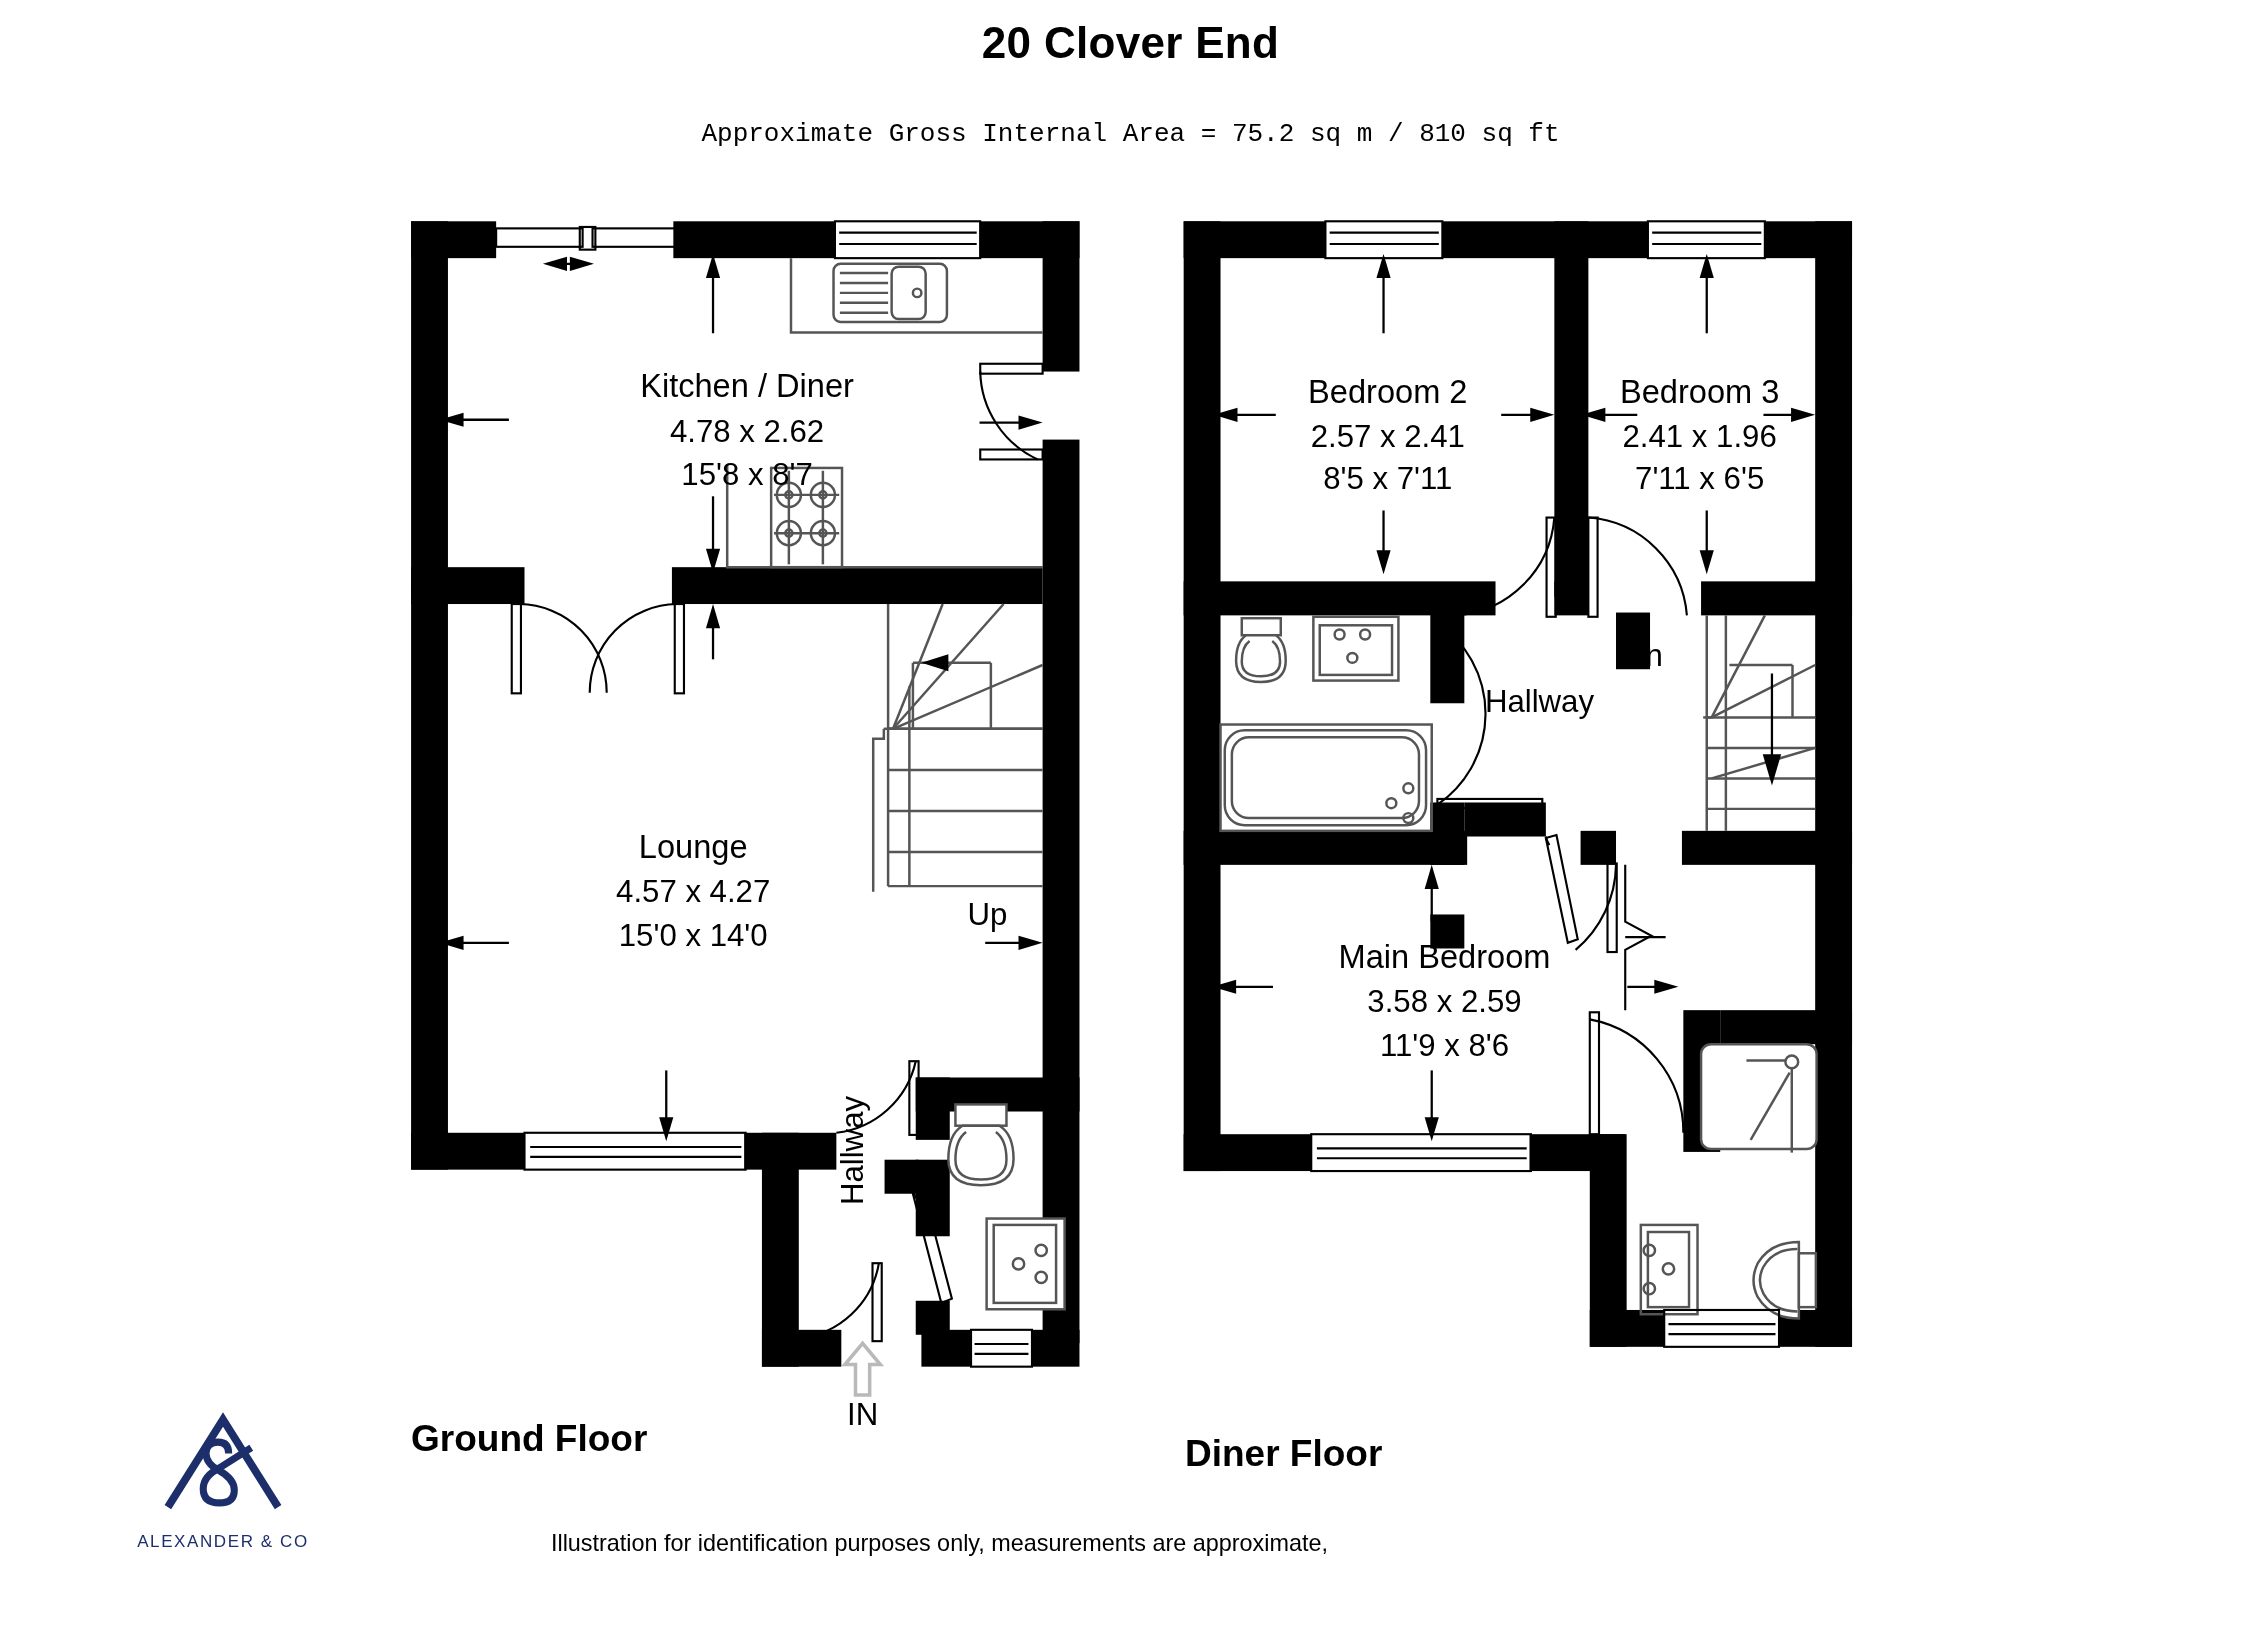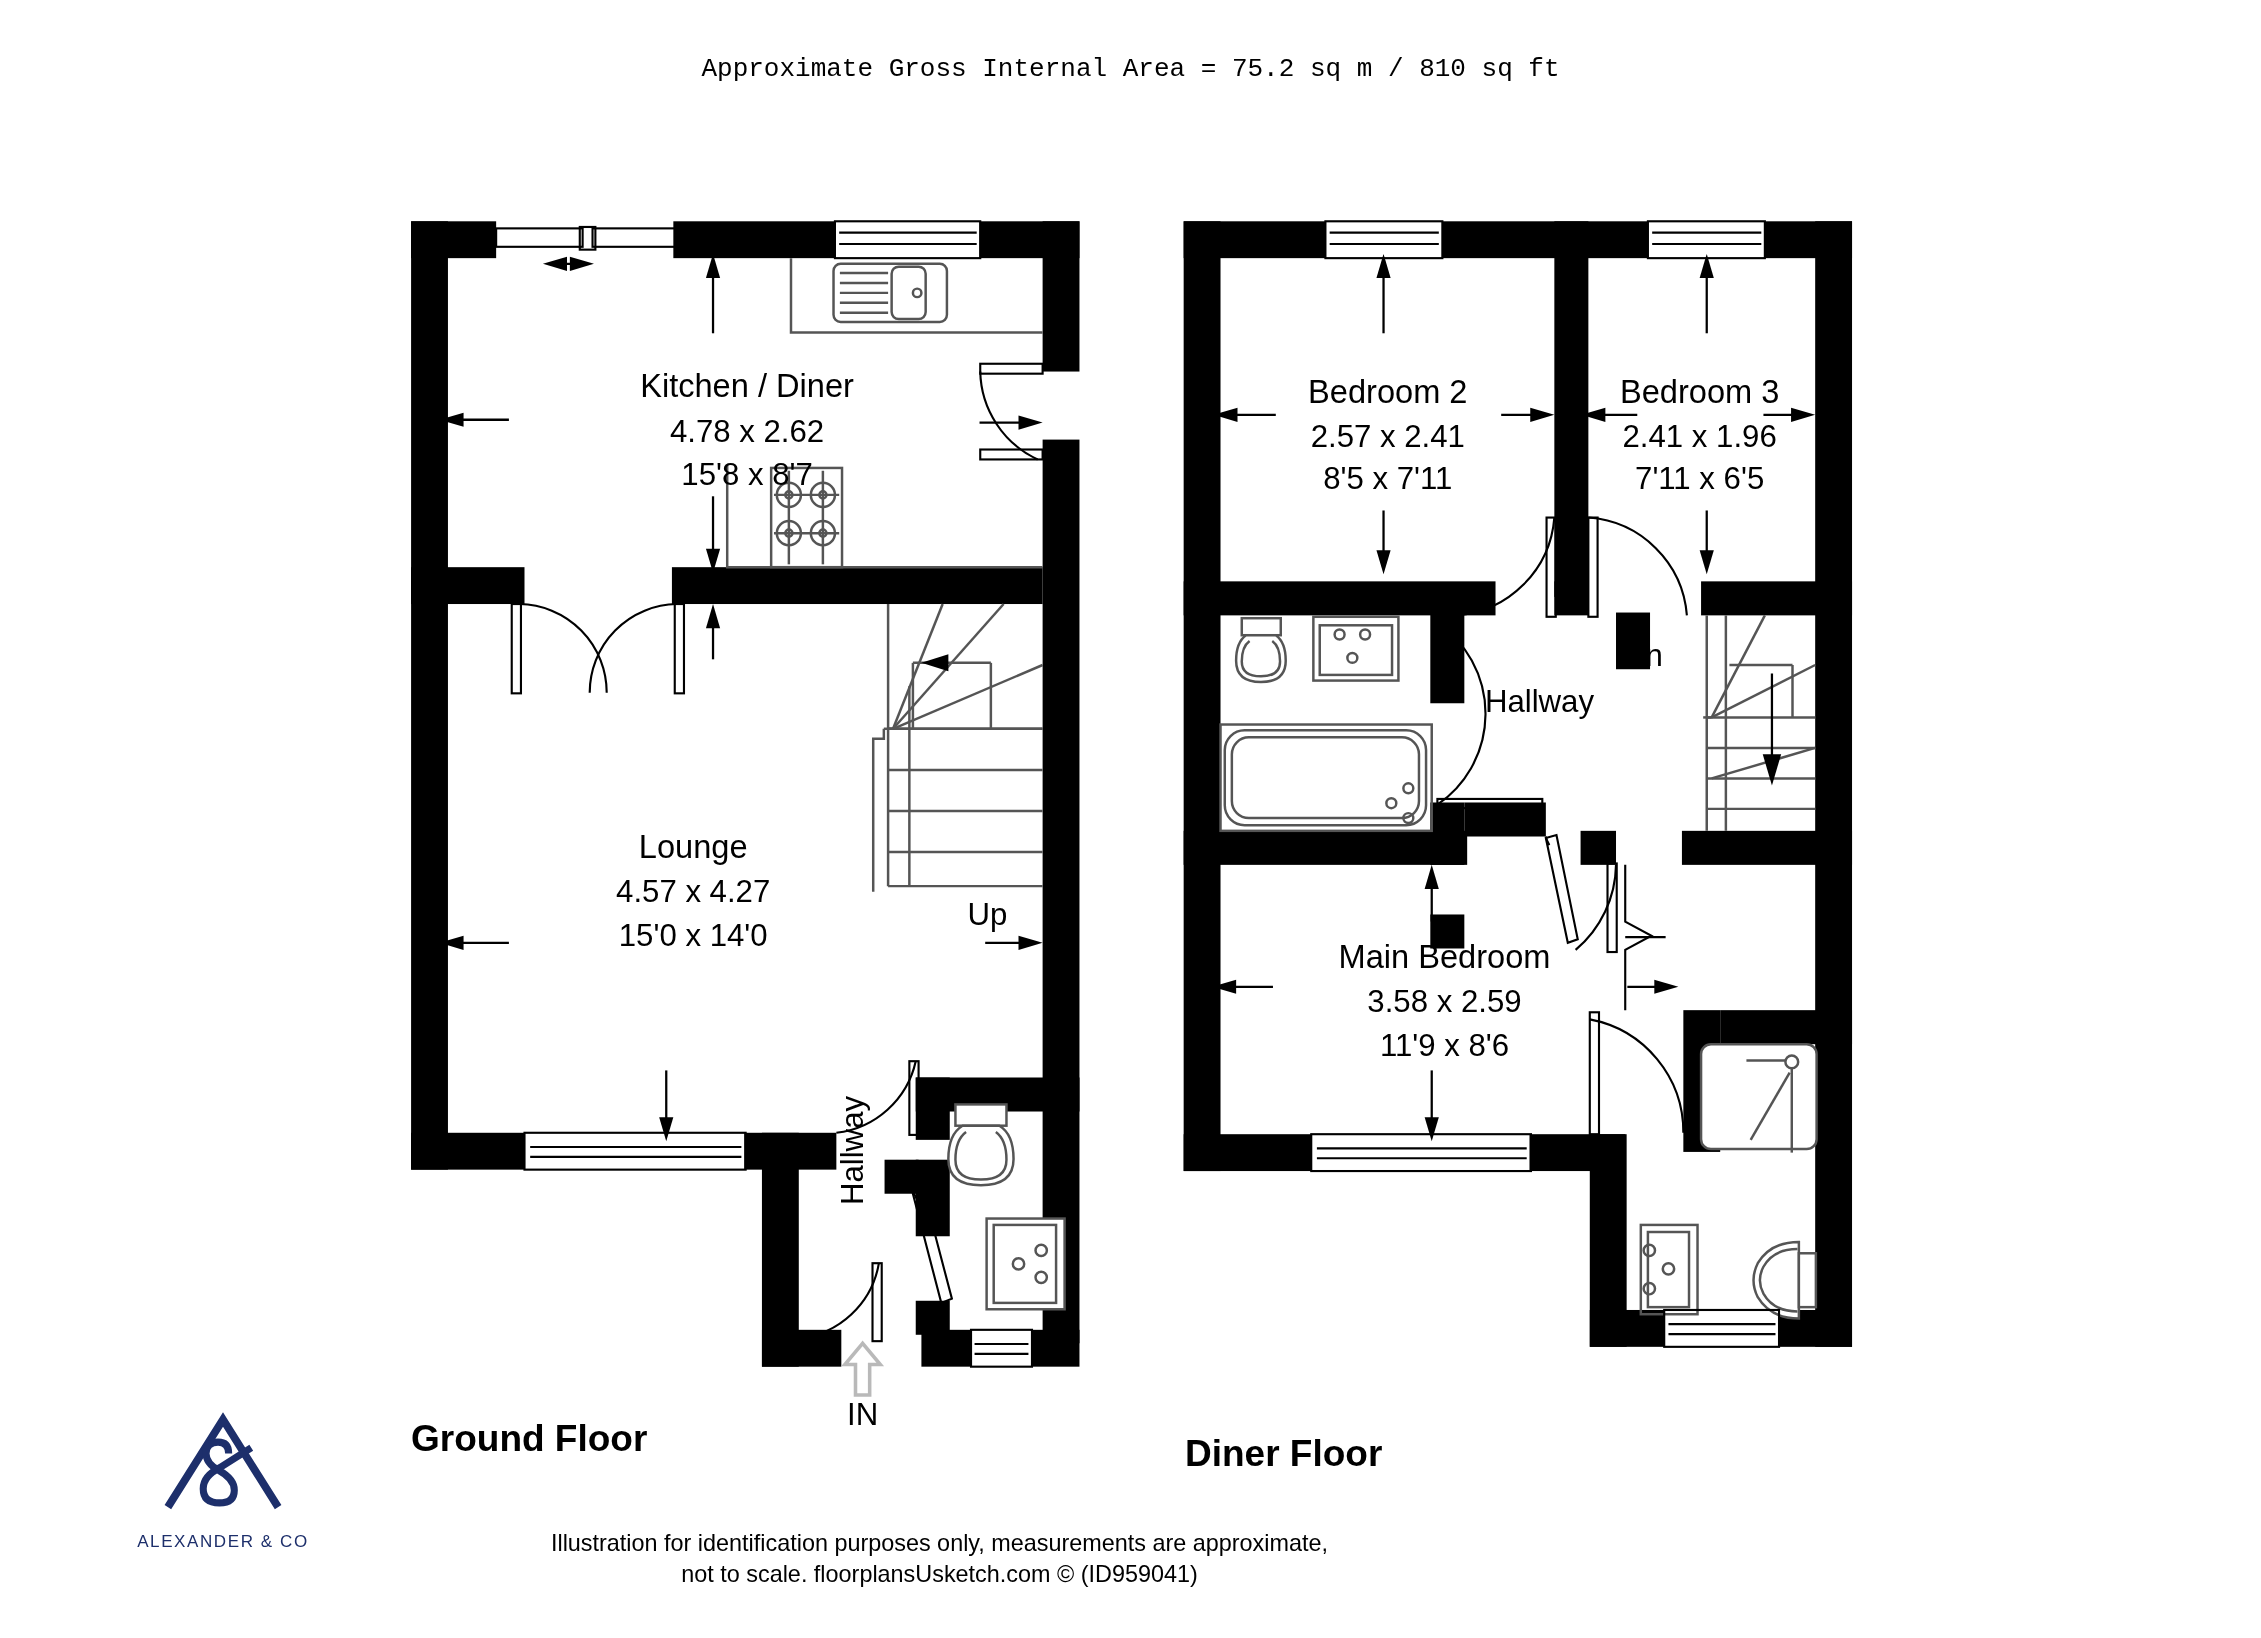--- a/index.html
+++ b/index.html
@@ -112,20 +112,21 @@
     fill: #000000;
   }
   .in-arrow { fill: none; stroke: #b9b9b9; stroke-width: 5; }
 </style>
 </head>
 <body>
 
 <div id="page">
 
   <div class="header">
+    <div class="doc-title">20 Clover End</div>
     <div class="doc-subtitle">Approximate Gross Internal Area = 75.2 sq m / 810 sq ft</div>
   </div>
 
   <svg class="plan-svg" width="2261" height="1639" viewBox="0 0 3190 2312">
 
     <g>
 
       <rect class="wall" x="580" y="312" width="120" height="52"></rect>
 
       <rect class="wall" x="950" y="312" width="228" height="52"></rect>
@@ -543,17 +544,16 @@
       </g>
       <g fill="none" stroke="#1d2f6b" stroke-width="10">
         <path d="M108 60 Q108 44 93 44 Q76 44 76 60 Q76 74 94 84 Q116 96 116 112 Q116 130 95 130 Q72 130 72 110 Q72 92 96 80 L140 52"></path>
       </g>
     </svg>
     <div class="logo-wordmark">ALEXANDER &amp; CO</div>
   </div>
 
   <div class="footer">
     <div>Illustration for identification purposes only, measurements are approximate,</div>
-    <div>not to scale. floorplansUsketch.com © (ID959041)</div>
   </div>
 
 </div>
 
 
 </body></html>

